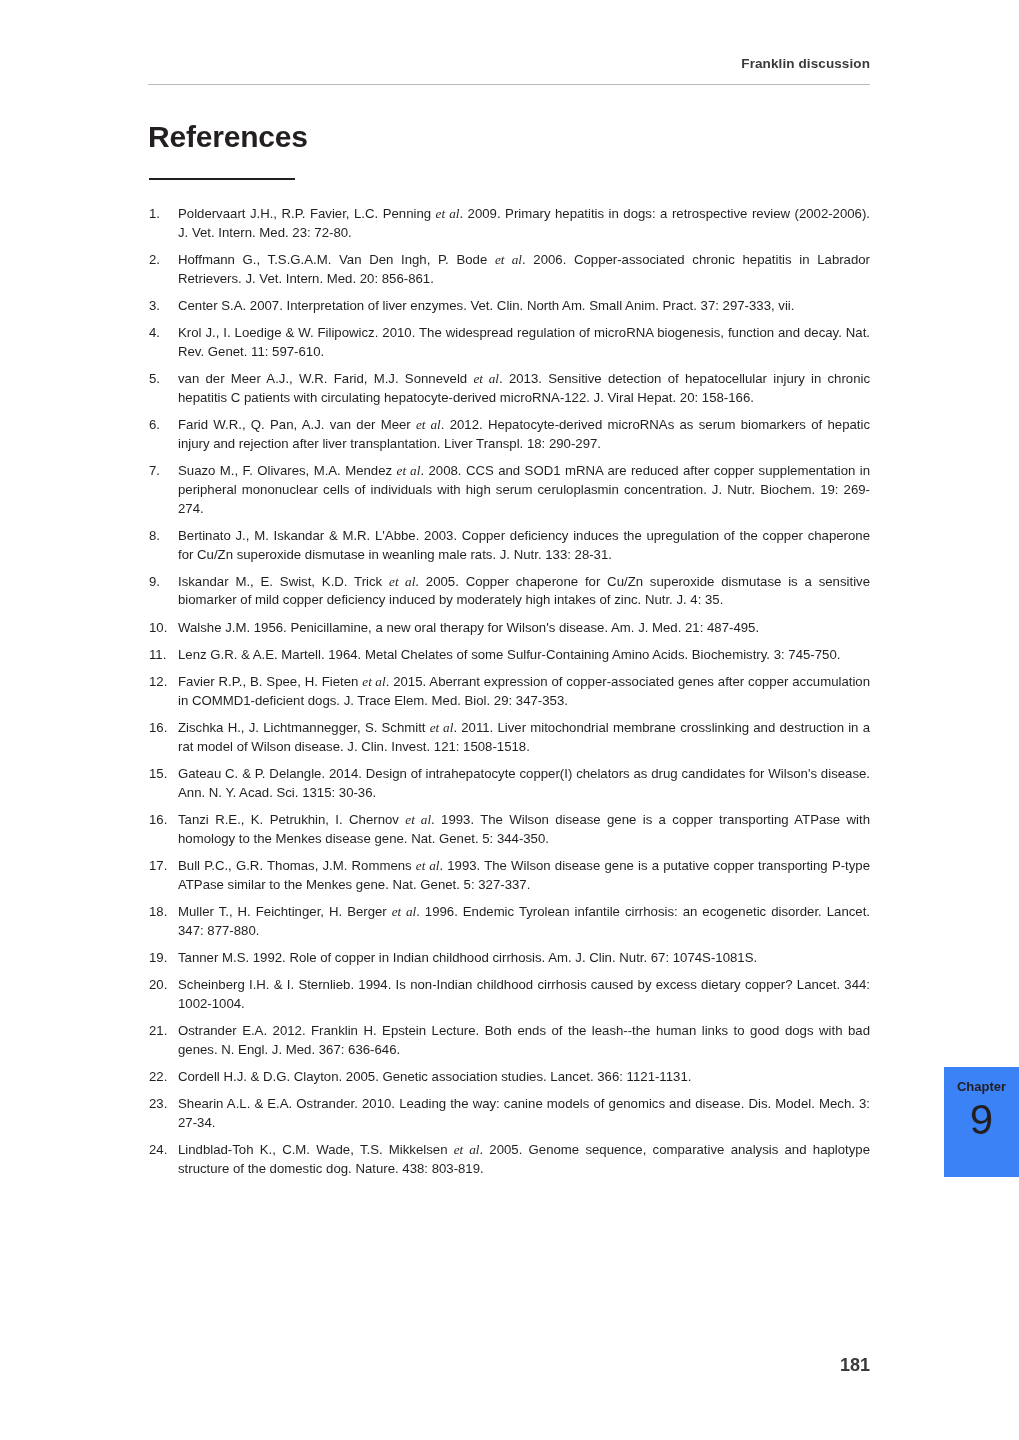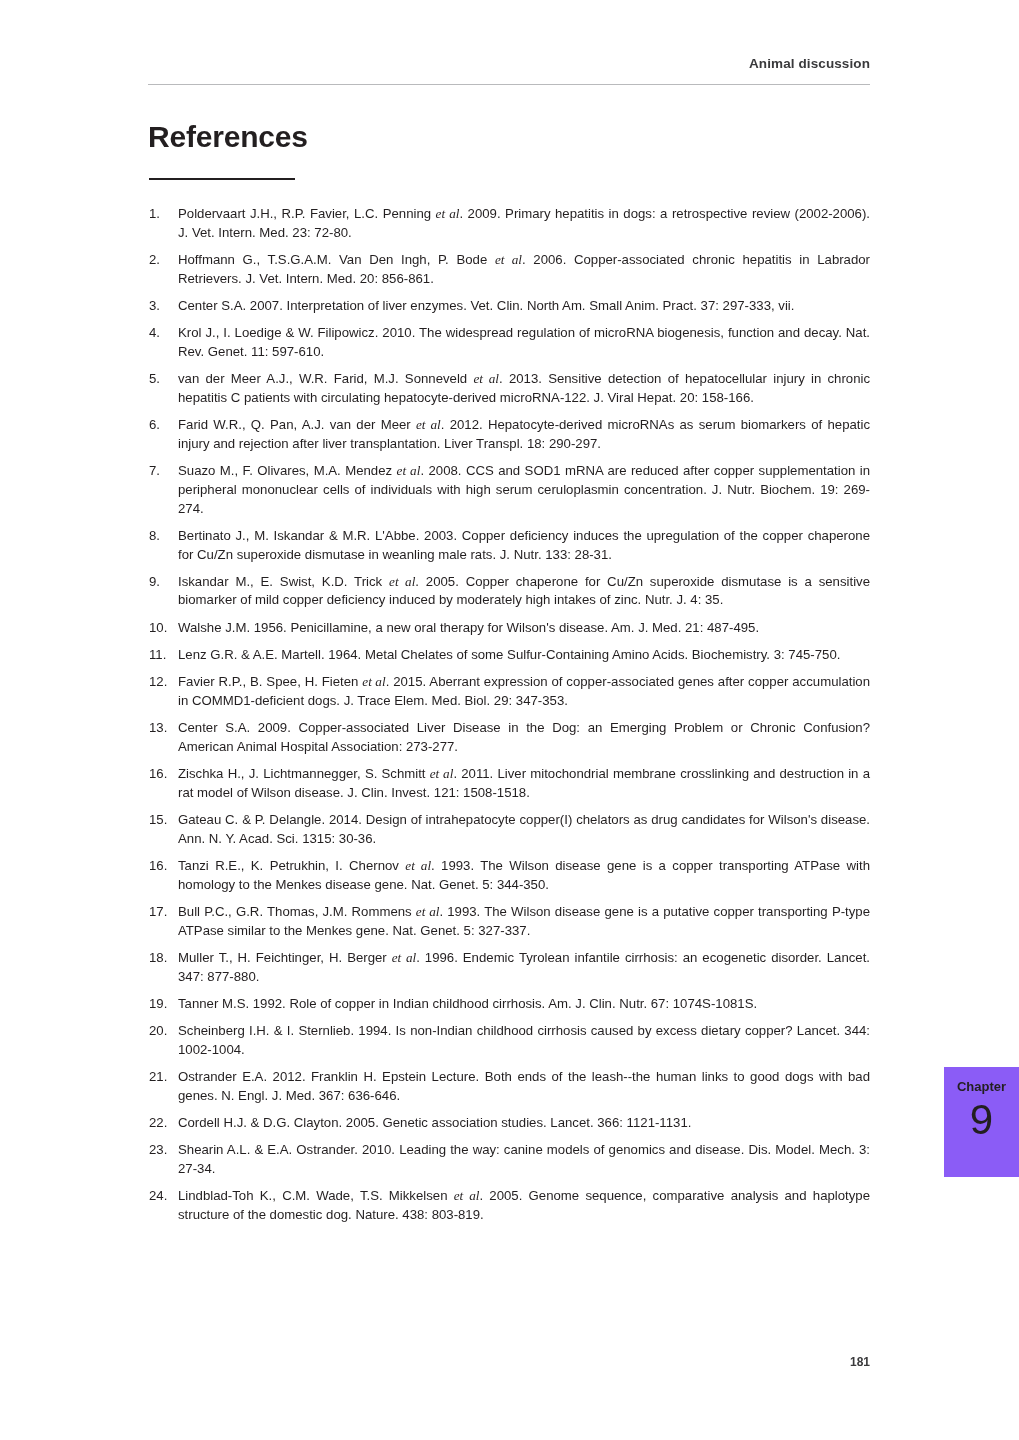--- a/index.html
+++ b/index.html
@@ -84,21 +84,21 @@
   .ref .txt i {
     font-style: italic;
     font-family: Liberation Serif, serif;
   }
   .chapter-box {
     position: absolute;
     right: 0;
     top: 1067px;
     width: 75px;
     height: 110px;
-    background: #8b5cf6;
+    background: #3b82f6;
   }
   .chapter-box .clabel {
     position: absolute;
     top: 12px;
     left: 0;
     width: 75px;
     text-align: center;
     font-size: 13px;
     font-weight: bold;
     color: #231f20;
@@ -113,31 +113,31 @@
     font-weight: normal;
     color: #231f20;
     line-height: 1;
   }
   .pagenum {
     position: absolute;
     left: 148px;
     top: 1355px;
     width: 722px;
     text-align: right;
-    font-size: 12px;
+    font-size: 18px;
     font-weight: bold;
     color: #3a3a3c;
   }
 </style>
 </head>
 <body>
 
 <div class="page">
 
-  <div class="header">Animal discussion</div>
+  <div class="header">Franklin discussion</div>
   <div class="header-rule"></div>
 
   <div class="title">References</div>
   <div class="title-underline"></div>
 
   <div class="reflist" id="reference-list">
       <div class="ref">
         <div class="num">1.</div>
         <div class="txt">Poldervaart J.H., R.P. Favier, L.C. Penning <i>et al</i>. 2009. Primary hepatitis in dogs: a retrospective review (2002-2006). J. Vet. Intern. Med. 23: 72-80.</div>
       </div>
@@ -177,24 +177,20 @@
         <div class="num">10.</div>
         <div class="txt">Walshe J.M. 1956. Penicillamine, a new oral therapy for Wilson's disease. Am. J. Med. 21: 487-495.</div>
       </div>
       <div class="ref">
         <div class="num">11.</div>
         <div class="txt">Lenz G.R. &amp; A.E. Martell. 1964. Metal Chelates of some Sulfur-Containing Amino Acids. Biochemistry. 3: 745-750.</div>
       </div>
       <div class="ref">
         <div class="num">12.</div>
         <div class="txt">Favier R.P., B. Spee, H. Fieten <i>et al</i>. 2015. Aberrant expression of copper-associated genes after copper accumulation in COMMD1-deficient dogs. J. Trace Elem. Med. Biol. 29: 347-353.</div>
-      </div>
-      <div class="ref">
-        <div class="num">13.</div>
-        <div class="txt">Center S.A. 2009. Copper-associated Liver Disease in the Dog: an Emerging Problem or Chronic Confusion? American Animal Hospital Association: 273-277.</div>
       </div>
       <div class="ref">
         <div class="num">16.</div>
         <div class="txt">Zischka H., J. Lichtmannegger, S. Schmitt <i>et al</i>. 2011. Liver mitochondrial membrane crosslinking and destruction in a rat model of Wilson disease. J. Clin. Invest. 121: 1508-1518.</div>
       </div>
       <div class="ref">
         <div class="num">15.</div>
         <div class="txt">Gateau C. &amp; P. Delangle. 2014. Design of intrahepatocyte copper(I) chelators as drug candidates for Wilson's disease. Ann. N. Y. Acad. Sci. 1315: 30-36.</div>
       </div>
       <div class="ref">

